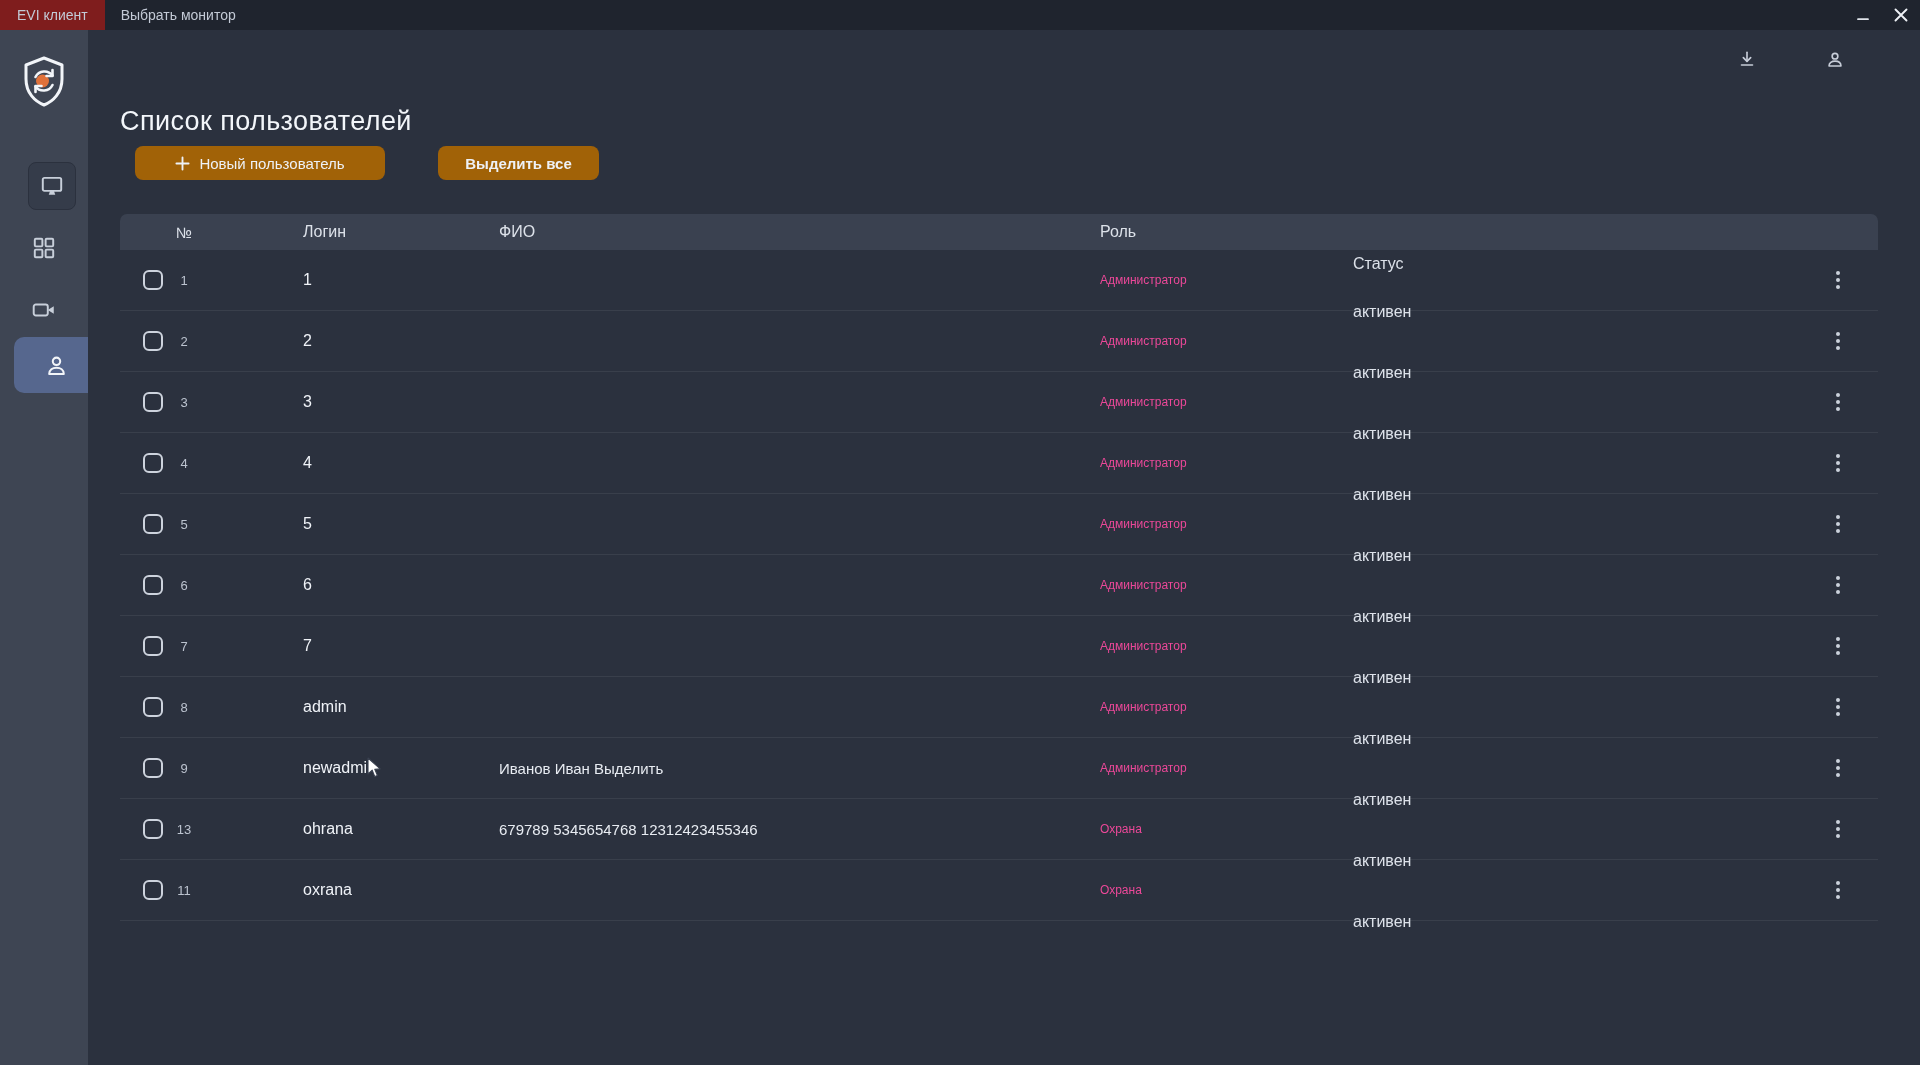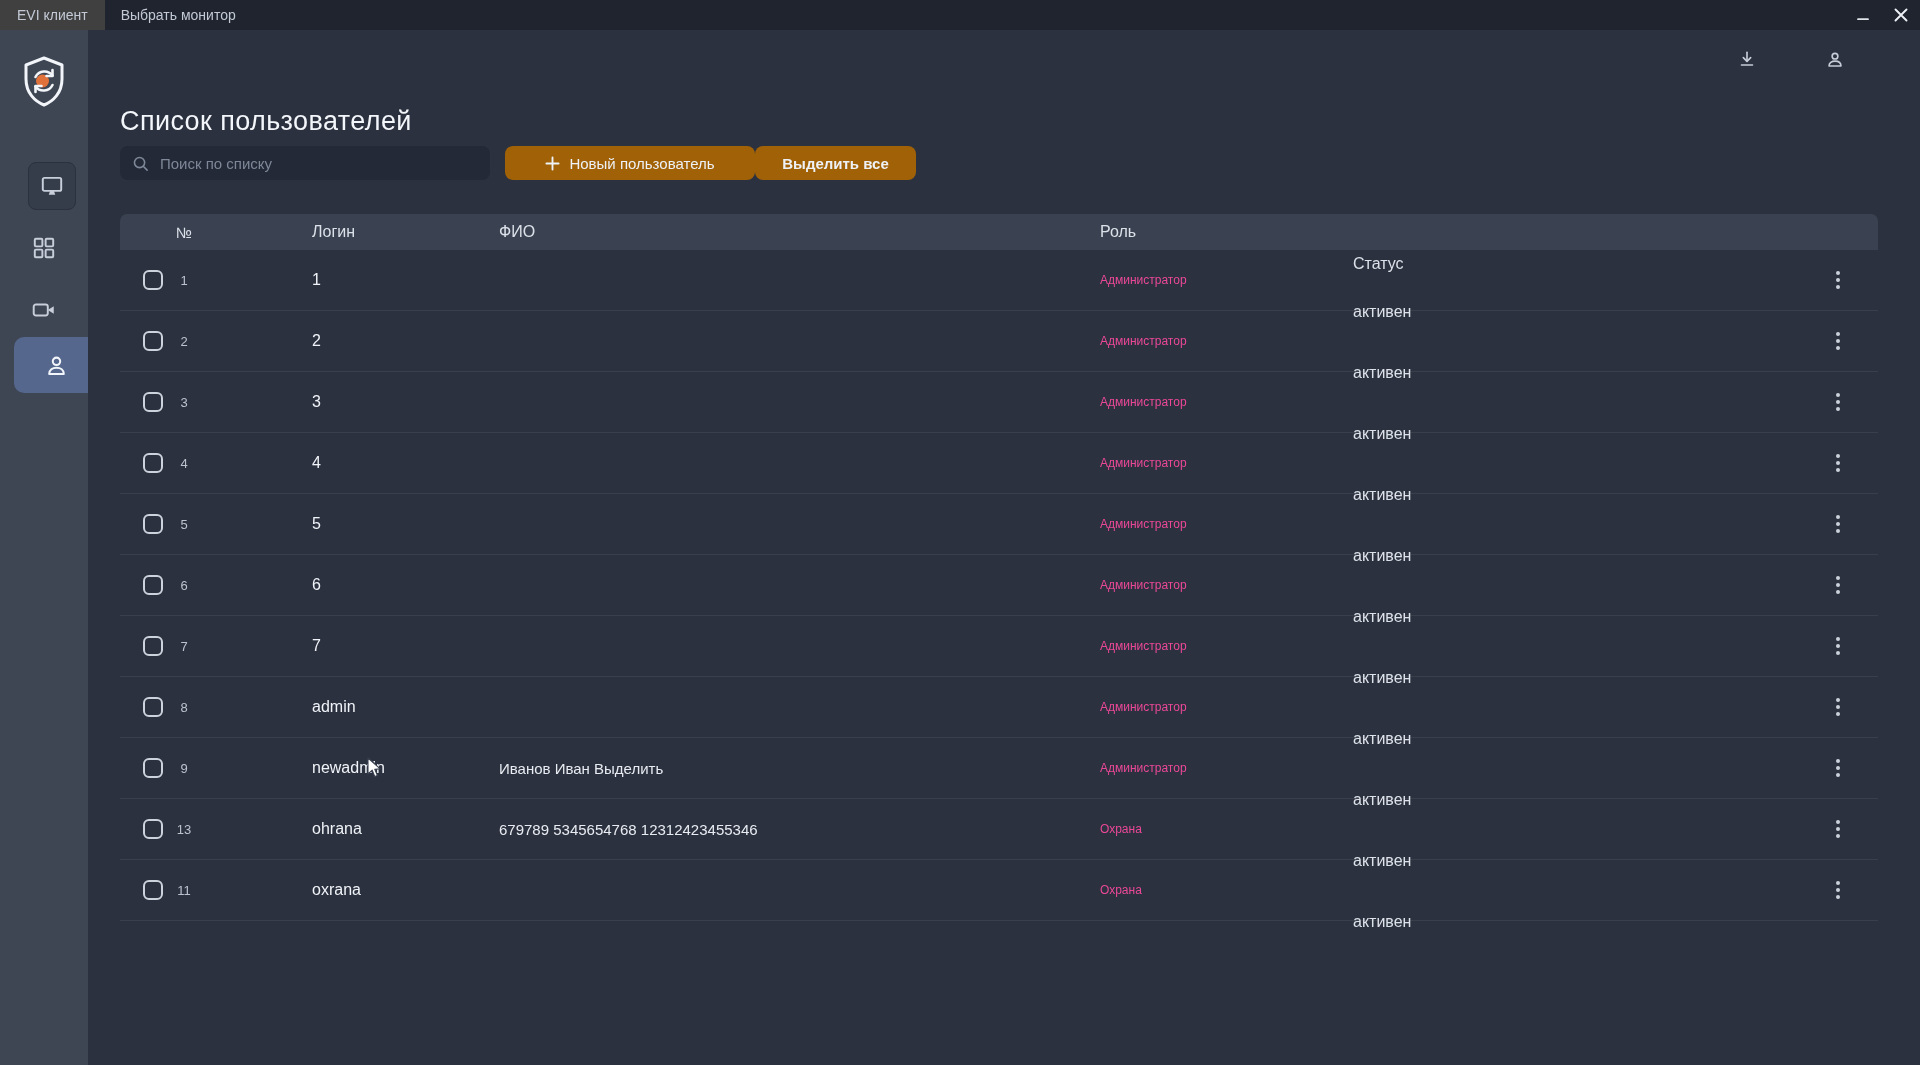--- a/index.html
+++ b/index.html
@@ -5,21 +5,21 @@
   html,body{margin:0;padding:0;background:#10141c;}
   .window{position:relative;width:1920px;height:1065px;overflow:hidden;
     background:#2b313e;font-family:"Liberation Sans",sans-serif;color:#e6eaf0;
     -webkit-font-smoothing:antialiased;}
 
   
   .titlebar{position:absolute;top:0;left:0;right:0;height:30px;background:#1f242e;
     display:flex;align-items:center;z-index:30;}
   .menu-item{font-size:14px;color:#c3cad6;height:30px;display:flex;align-items:center;
     padding:0 16px;cursor:default;}
-  .menu-item.app{background:#404040;padding:0 17px;}
+  .menu-item.app{background:#7f1d1d;padding:0 17px;}
   .win-controls{margin-left:auto;display:flex;align-items:center;height:30px;}
   .win-btn{width:38px;height:30px;display:flex;align-items:center;justify-content:center;
     background:transparent;border:0;padding:0;}
 
   
   .sidebar{position:absolute;top:30px;left:0;bottom:0;width:88px;background:#3e4553;z-index:20;}
   .logo{position:absolute;top:26px;left:22px;width:44px;height:52px;}
   .nav-item{position:absolute;display:flex;align-items:center;justify-content:center;}
   .nav-monitor{top:132px;left:28px;width:46px;height:46px;background:#353c4a;
     border:1px solid #2b313e;border-radius:8px;}
@@ -43,32 +43,32 @@
   .search{width:370px;height:34px;background:#232936;border-radius:8px;display:flex;
     align-items:center;padding:0 12px;box-sizing:border-box;}
   .search svg{flex:0 0 auto;}
   .search input{background:transparent;border:0;outline:0;color:#e6eaf0;font-size:15px;
     width:100%;margin-left:9px;font-family:"Liberation Sans",sans-serif;}
   .search input::placeholder{color:#7e8898;}
   .btn{height:34px;border-radius:8px;background:#a16207;color:#eef1f6;font-size:15px;
     display:flex;align-items:center;justify-content:center;border:0;
     font-family:"Liberation Sans",sans-serif;}
   .btn-new{width:250px;margin-left:15px;gap:9px;}
-  .btn-select{width:161px;font-weight:600;}
+  .btn-select{width:161px;margin-left:53px;font-weight:600;}
 
   
   .table{position:absolute;left:32px;top:184px;right:42px;}
   .thead{position:relative;height:36px;background:#3a4150;border-radius:7px 7px 0 0;}
   .trow{position:relative;height:60px;border-bottom:1px solid rgba(255,255,255,.07);}
   .cell{position:absolute;top:50%;transform:translateY(-50%);white-space:nowrap;}
   .c-check{left:23px;}
   .checkbox{display:block;width:20px;height:20px;border:2px solid #cdd3dd;border-radius:6px;
     background:transparent;box-sizing:border-box;}
   .c-num{left:48px;width:32px;text-align:center;font-size:13px;color:#bcc3cf;}
-  .c-login{left:192px;font-size:16px;color:#f0f3f8;text-align:right;}
+  .c-login{left:183px;font-size:16px;color:#f0f3f8;text-align:right;}
   .c-fio{left:379px;font-size:15px;color:#e8ecf2;}
   .c-role{left:980px;font-size:12px;color:#ec4899;}
   .c-status{left:1233px;font-size:16px;color:#dde2ea;margin-top:32px;}
   .c-kebab{right:28px;width:24px;height:32px;background:transparent;border:0;padding:0;
     display:flex;flex-direction:column;align-items:center;justify-content:center;gap:3px;}
   .dot{width:4px;height:4px;border-radius:50%;background:#ccd2dc;}
   .th{font-size:16px;color:#dce1e9;}
   .th.c-num{font-size:15px;color:#dce1e9;}
 
   .cursor{position:absolute;left:366px;top:757px;z-index:50;pointer-events:none;}
@@ -150,27 +150,20 @@
     <button class="action-btn action-profile">
       <svg width="22" height="22" viewBox="0 0 24 24">
         <circle cx="12" cy="7.8" r="3.1" fill="none" stroke="#c7cdd8" stroke-width="1.8"></circle>
         <path d="M5.5 18.5 C5.5 15 8.5 13.2 12 13.2 C15.5 13.2 18.5 15 18.5 18.5 Z" fill="none" stroke="#c7cdd8" stroke-width="1.8" stroke-linejoin="round"></path>
       </svg>
     </button>
 
     <div class="page-title">Список пользователей</div>
 
     <div class="toolbar">
-      <div class="search">
-        <svg width="17" height="17" viewBox="0 0 18 18">
-          <circle cx="8" cy="8" r="5.4" fill="none" stroke="#7e8898" stroke-width="1.7"></circle>
-          <path d="M12.2 12.2 L16 16" stroke="#7e8898" stroke-width="1.7" stroke-linecap="round"></path>
-        </svg>
-        <input type="text" placeholder="Поиск по списку" style="">
-      </div>
       <button class="btn btn-new">
         <svg width="15" height="15" viewBox="0 0 16 16">
           <path d="M8 1.5 V14.5 M1.5 8 H14.5" stroke="#eef1f6" stroke-width="2" stroke-linecap="round"></path>
         </svg>
         <span>Новый пользователь</span>
       </button>
       <button class="btn btn-select">
         <span>Выделить все</span>
       </button>
     </div>

